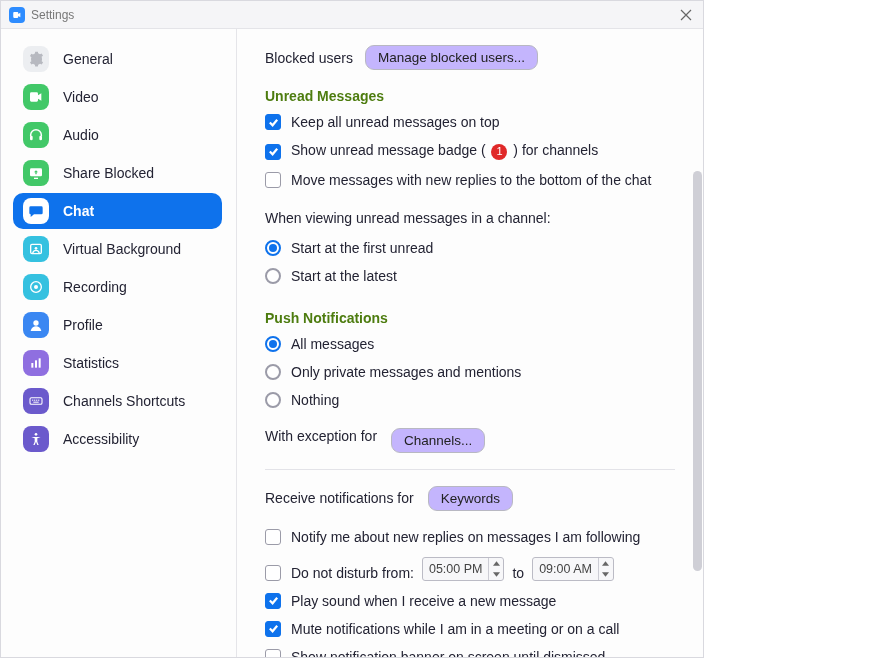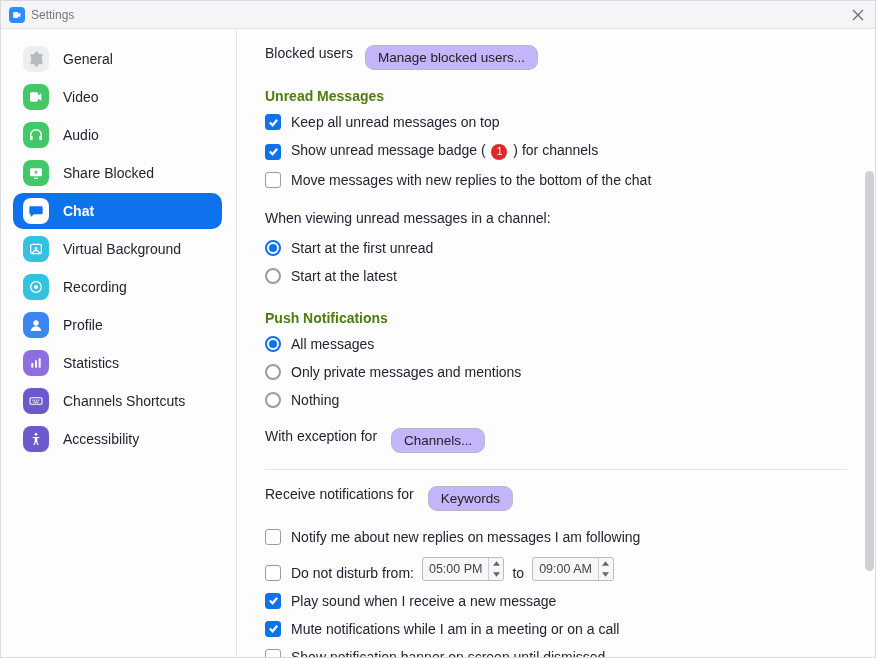--- a/index.html
+++ b/index.html
@@ -1,36 +1,36 @@
 <!DOCTYPE html>
 <html><head>
 <meta charset="utf-8">
 <style>
   * { box-sizing: border-box; margin: 0; padding: 0; }
   html, body { width: 876px; height: 658px; font-family: -apple-system, "Segoe UI", Arial, sans-serif; font-size: 14px; color: #232333; background: #fff; }
-  .window { width: 876px; height: 658px; border: 1px solid #d9d9df; display: flex; flex-direction: column; background:#fdfdfd; }
+  .window { width: 704px; height: 658px; border: 1px solid #d9d9df; display: flex; flex-direction: column; background:#fdfdfd; }
   .titlebar { height: 28px; background: #f5f5f7; border-bottom: 1px solid #e4e4e8; display:flex; align-items:center; padding:0 8px; }
   .titlebar .app-icon { width:16px; height:16px; background:#2D8CFF; border-radius:4px; display:flex; align-items:center; justify-content:center; margin-right:6px;}
   .titlebar .app-icon svg { width:10px; height:10px; fill:#fff;}
   .titlebar .title { color:#777; font-size:12px; }
   .titlebar .spacer { flex:1; }
   .titlebar .close { width:18px; height:18px; display:flex; align-items:center; justify-content:center; color:#555; cursor:pointer; }
   .titlebar .close svg { width:12px; height:12px; stroke:#666; stroke-width:1.2; }
   .body { flex:1; display:flex; overflow:hidden; }
   .sidebar { width:236px; border-right:1px solid #e5e5e9; padding:10px 10px 10px 8px; overflow:auto; }
   .nav-item { display:flex; align-items:center; height:36px; padding:0 10px; border-radius:10px; margin:2px 4px; cursor:pointer; color:#232333;}
   .nav-item .ico { width:26px; height:26px; border-radius:8px; display:flex; align-items:center; justify-content:center; margin-right:14px; flex-shrink:0;}
   .nav-item .lbl { font-size:14px; }
   .nav-item.active { background:#0E72EC; color:#fff; }
   .nav-item.active .lbl { font-weight:600; }
   .content-wrap { flex:1; position:relative; }
   .content { position:absolute; inset:0; overflow-y:auto; padding:12px 28px 28px 28px; }
   .scrollbar-track { position:absolute; right:1px; top:2px; bottom:2px; width:9px; background:transparent; }
   .scrollbar-thumb { position:absolute; left:0; right:0; top:140px; height:400px; background:#cfcfd6; border-radius:5px; }
-  .row { display:flex; margin:12px 0; }
+  .row { display:flex; align-items:center; margin:12px 0; }
   .section-title { font-weight:700; margin-top:18px; margin-bottom:4px; color:#4d7c0f;}
   .pill-btn { border:1px solid #b8b8c2; background:#c4b5fd; border-radius:9px; padding:4px 12px; font-size:13.5px; color:#222; cursor:pointer; }
   .checkbox { width:16px; height:16px; border:1px solid #9b9ba8; border-radius:3px; display:inline-flex; align-items:center; justify-content:center; margin-right:10px; background:#fff; cursor:pointer; flex-shrink:0;}
   .checkbox.checked { background:#0E72EC; border-color:#0E72EC; }
   .checkbox.checked svg { width:11px; height:11px; stroke:#fff; stroke-width:2.4; fill:none; }
   .radio { width:16px; height:16px; border:2px solid #9b9ba8; border-radius:50%; margin-right:10px; background:#fff; cursor:pointer; flex-shrink:0; position:relative;}
   .radio.checked { border-color:#0E72EC; }
   .radio.checked::after { content:""; position:absolute; inset:2px; background:#0E72EC; border-radius:50%; }
   .opt { display:flex; align-items:flex-end; padding:6px 0; }
   .opt .txt { color:#232333; }

